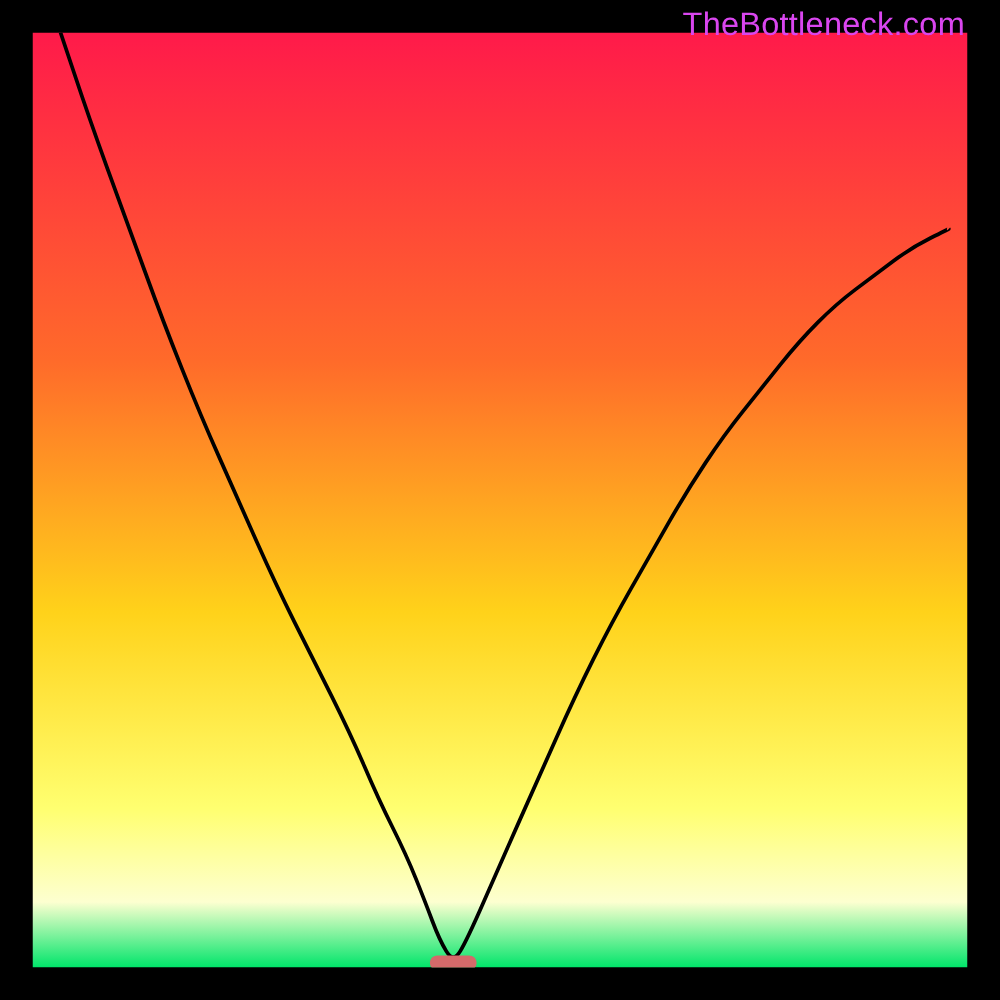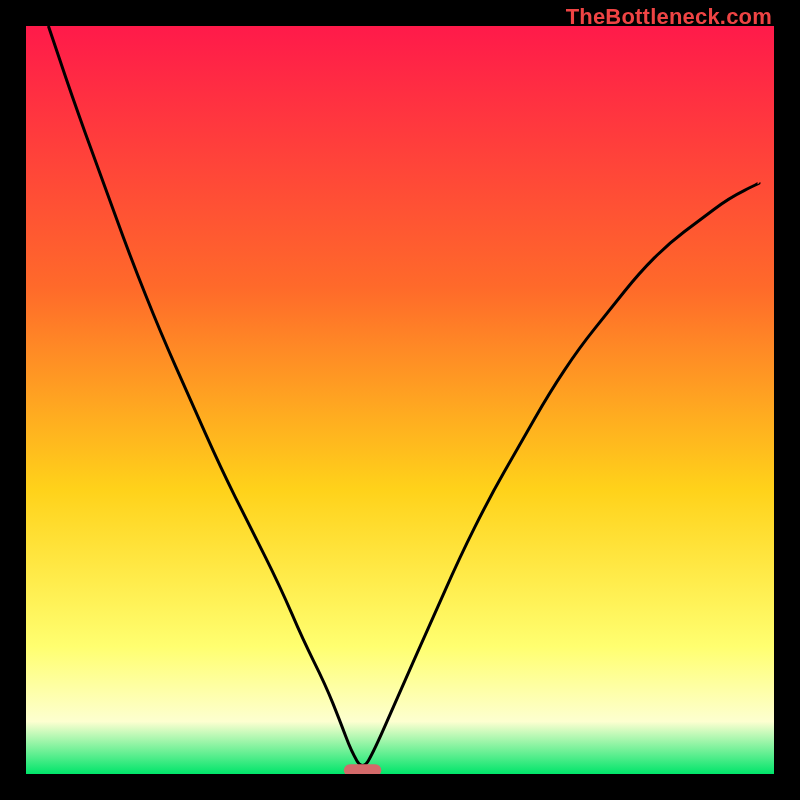--- a/index.html
+++ b/index.html
@@ -23,23 +23,23 @@
     position: absolute;
     left: 0;
     top: 0;
     width: 748px;
     height: 748px;
   }
   .watermark {
     position: absolute;
     top: 4px;
     right: 28px;
-    color: #ef4444;
-    font-size: 22px;
-    font-weight: 700;
+    color: #d946ef;
+    font-size: 26px;
+    font-weight: 400;
     letter-spacing: 0.2px;
   }
 </style>
 </head>
 <body>
 
 <div class="frame">
   <svg class="plot" viewBox="0 0 748 748" preserveAspectRatio="none">
     <defs>
       <linearGradient id="bg-grad" x1="0" y1="0" x2="0" y2="1">

